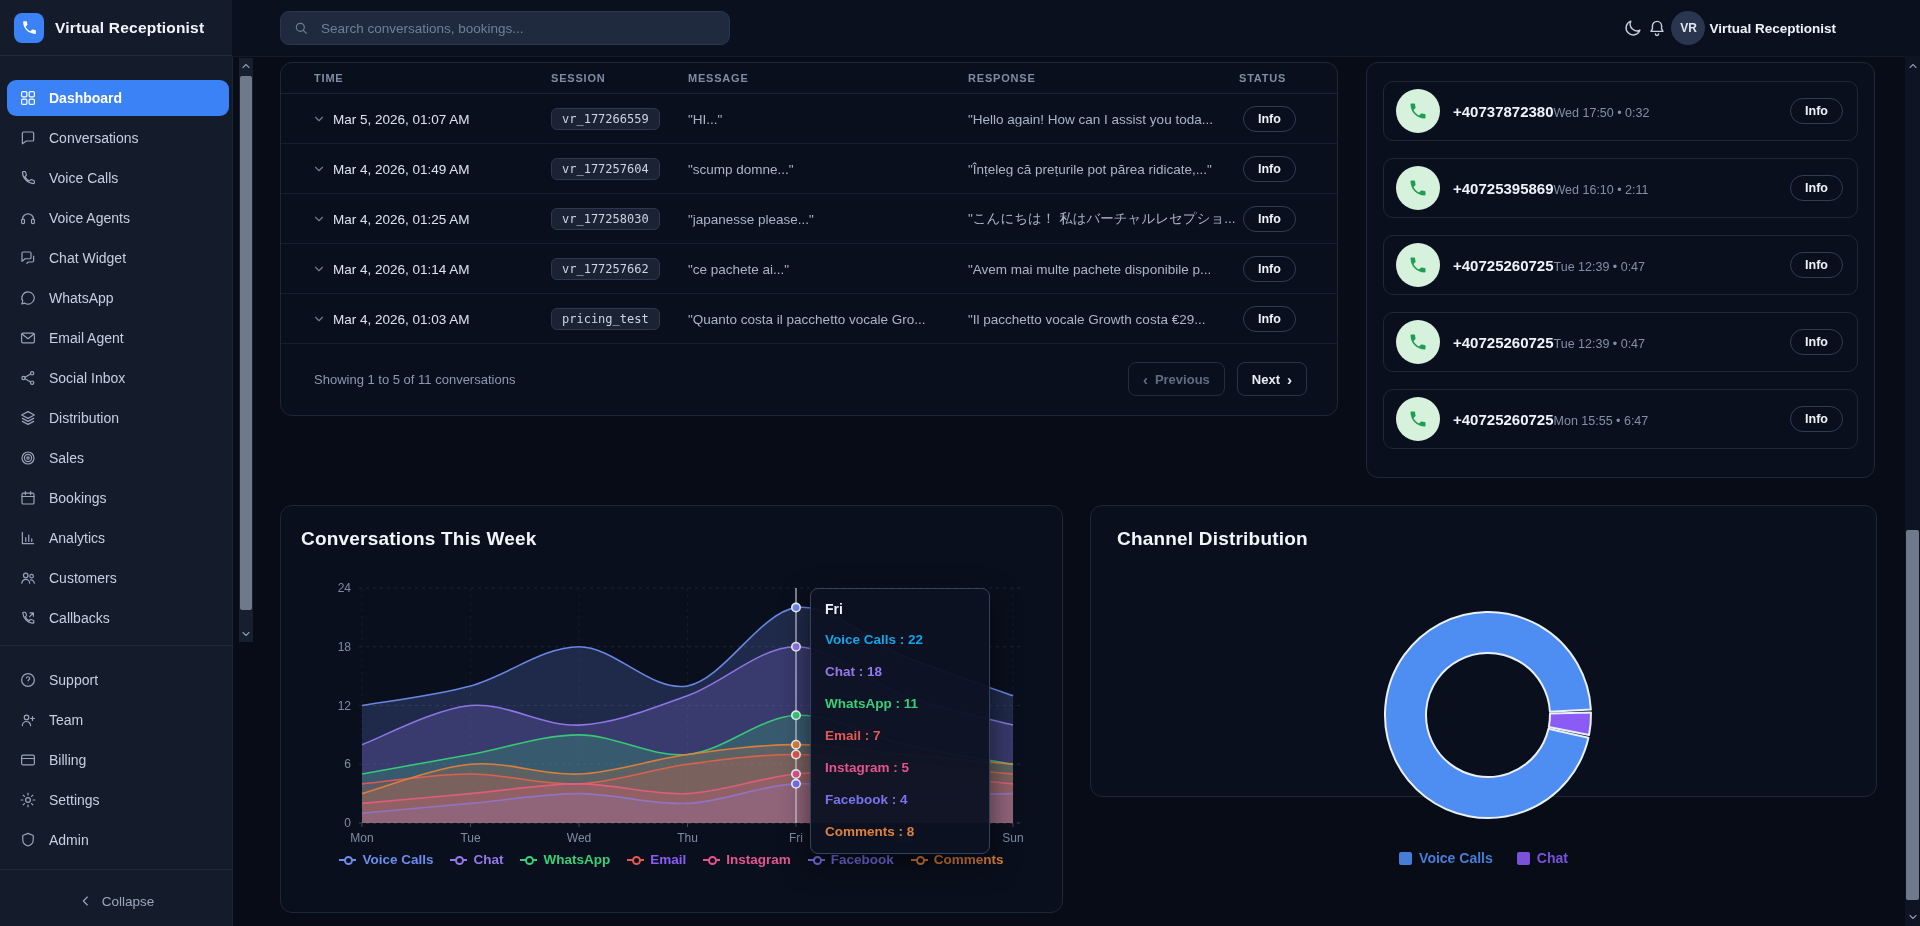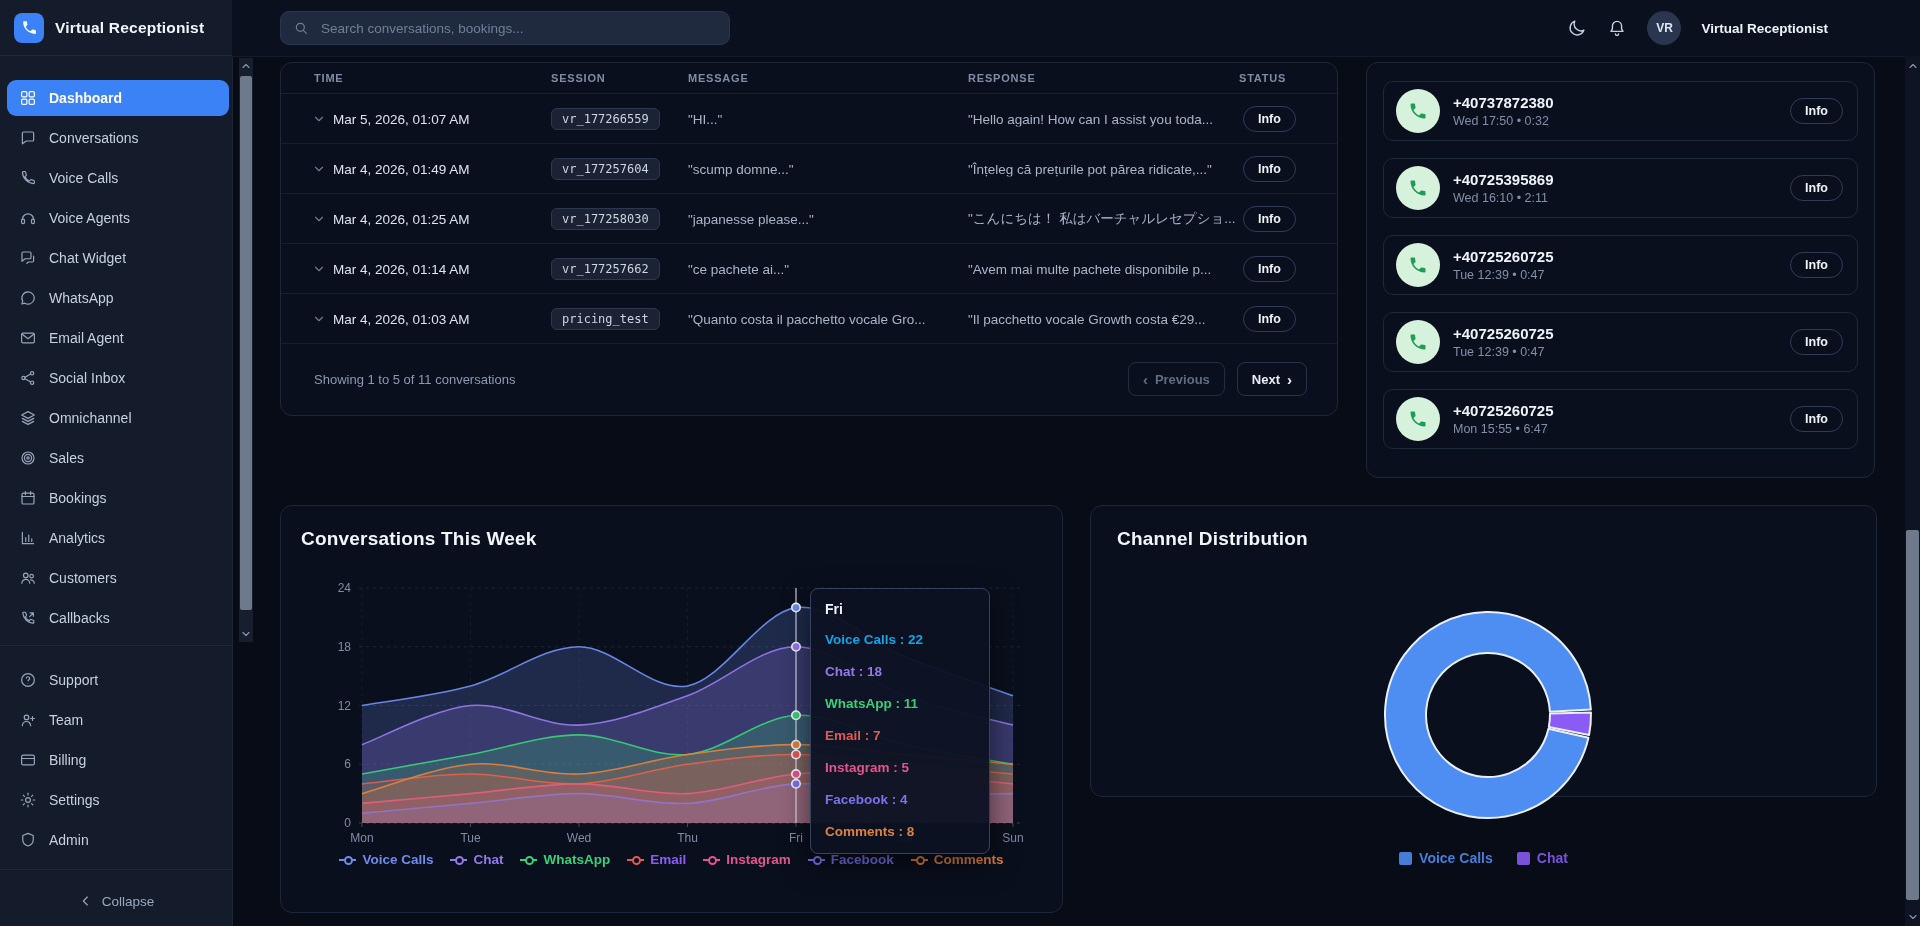--- a/index.html
+++ b/index.html
@@ -27,21 +27,21 @@
   .rail .thumb{position:absolute;left:1px;right:1px;background:#6e7a8c;border-radius:2px;}
   .rail .rail-ch{position:absolute;left:0;right:0;display:flex;justify-content:center;color:#8b99b0;}
   .side-rail{left:239px;top:58px;width:14px;height:584px;}
   .page-rail{left:1905px;top:56px;width:15px;height:870px;background:#0e1424;}
   
   .topbar{position:absolute;left:232px;top:0;right:0;height:56px;background:#0a101d;border-bottom:1px solid #141c2c;}
   .search{position:absolute;left:48px;top:11px;width:450px;height:34px;box-sizing:border-box;background:#202a3e;
     border:1px solid #2a3550;border-radius:9px;display:flex;align-items:center;gap:10px;padding:0 12px;color:#6f7f99;}
   .search input{flex:1;background:transparent;border:none;outline:none;color:#cfd9e8;font-size:13.5px;font-family:inherit;}
   .search input::placeholder{color:#6f7f99;}
-  .top-actions{position:absolute;right:92px;top:0;height:56px;display:flex;align-items:center;gap:20px;}
+  .top-actions{position:absolute;right:84px;top:0;height:56px;display:flex;align-items:center;gap:4px;}
   .icon-btn{background:none;border:none;color:#c4d0e0;display:flex;cursor:pointer;padding:0;}
   .avatar{width:34px;height:34px;border-radius:50%;background:#2a3550;display:flex;align-items:center;justify-content:center;
     font-size:12px;font-weight:700;color:#dfe7f2;}
   .user-name{font-size:13.5px;font-weight:700;color:#eef3fa;}
   
   .card{position:absolute;background:#0a0f1d;border:1px solid #1d2739;border-radius:12px;box-sizing:border-box;}
   .card-table{left:280px;top:62px;width:1058px;height:354px;}
   .card-calls{left:1366px;top:62px;width:509px;height:416px;padding:18px 16px;}
   .card-week{left:280px;top:505px;width:783px;height:408px;}
   .card-donut{left:1090px;top:505px;width:787px;height:292px;}
@@ -63,21 +63,21 @@
   .t-summary{flex:1;font-size:13px;color:#8b99b0;}
   .page-btn{height:34px;border-radius:8px;border:1px solid #27334b;background:transparent;color:#e8eef8;font-size:13px;
     font-weight:600;display:inline-flex;align-items:center;gap:7px;padding:0 14px;font-family:inherit;cursor:pointer;}
   .page-btn .g{font-size:15px;line-height:1;}
   .page-btn.prev{color:#5f6d84;margin-right:12px;border-color:#222d42;}
   
   .call-item{display:flex;align-items:center;height:60px;border:1px solid #1d2839;border-radius:10px;margin-bottom:17px;
     padding:0 14px 0 12px;box-sizing:border-box;cursor:pointer;}
   .call-avatar{width:44px;height:44px;border-radius:50%;background:#d7f2dc;color:#1f9d55;display:flex;align-items:center;
     justify-content:center;flex:none;}
-  .call-info{display:flex;flex-direction:column;margin-left:13px;flex:1;min-width:0;}
+  .call-info{display:flex;flex-direction:row;margin-left:13px;flex:1;min-width:0;}
   .call-number{font-size:15px;font-weight:700;color:#eef3fa;}
   .call-meta{font-size:12.5px;color:#8190a8;margin-top:3px;}
   
   .week-wrap{position:absolute;left:40px;top:62px;width:710px;height:290px;}
   .ax{fill:#7e8da6;font-size:12px;font-family:"Liberation Sans",sans-serif;}
   .grid{stroke:rgba(148,163,184,.15);stroke-dasharray:3 4;}
   .grid0{stroke:rgba(148,163,184,.35);}
   .gridv{stroke:rgba(148,163,184,.08);stroke-dasharray:3 4;}
   .tick{stroke:#3a4a63;}
   .week-legend{position:absolute;left:0;right:0;top:346px;display:flex;justify-content:center;gap:17px;}
@@ -185,21 +185,21 @@
           <span class="nav-label">Social Inbox</span>
         </div>
         <div class="nav-item">
           <span class="nav-ic">
             <svg width="18" height="18" viewBox="0 0 24 24" fill="none" stroke="currentColor" stroke-width="1.6" stroke-linecap="round" stroke-linejoin="round">
               <path d="m12 3.5 8.5 4.5L12 12.5 3.5 8z"></path>
               <path d="m4.5 12.5 7.5 4 7.5-4"></path>
               <path d="m4.5 16.5 7.5 4 7.5-4"></path>
             </svg>
           </span>
-          <span class="nav-label">Omnichannel</span>
+          <span class="nav-label">Distribution</span>
         </div>
         <div class="nav-item">
           <span class="nav-ic">
             <svg width="18" height="18" viewBox="0 0 24 24" fill="none" stroke="currentColor" stroke-width="1.6" stroke-linecap="round" stroke-linejoin="round">
               <circle cx="12" cy="12" r="8"></circle>
               <circle cx="12" cy="12" r="4.8"></circle>
               <circle cx="12" cy="12" r="1.6"></circle>
             </svg>
           </span>
           <span class="nav-label">Sales</span>

